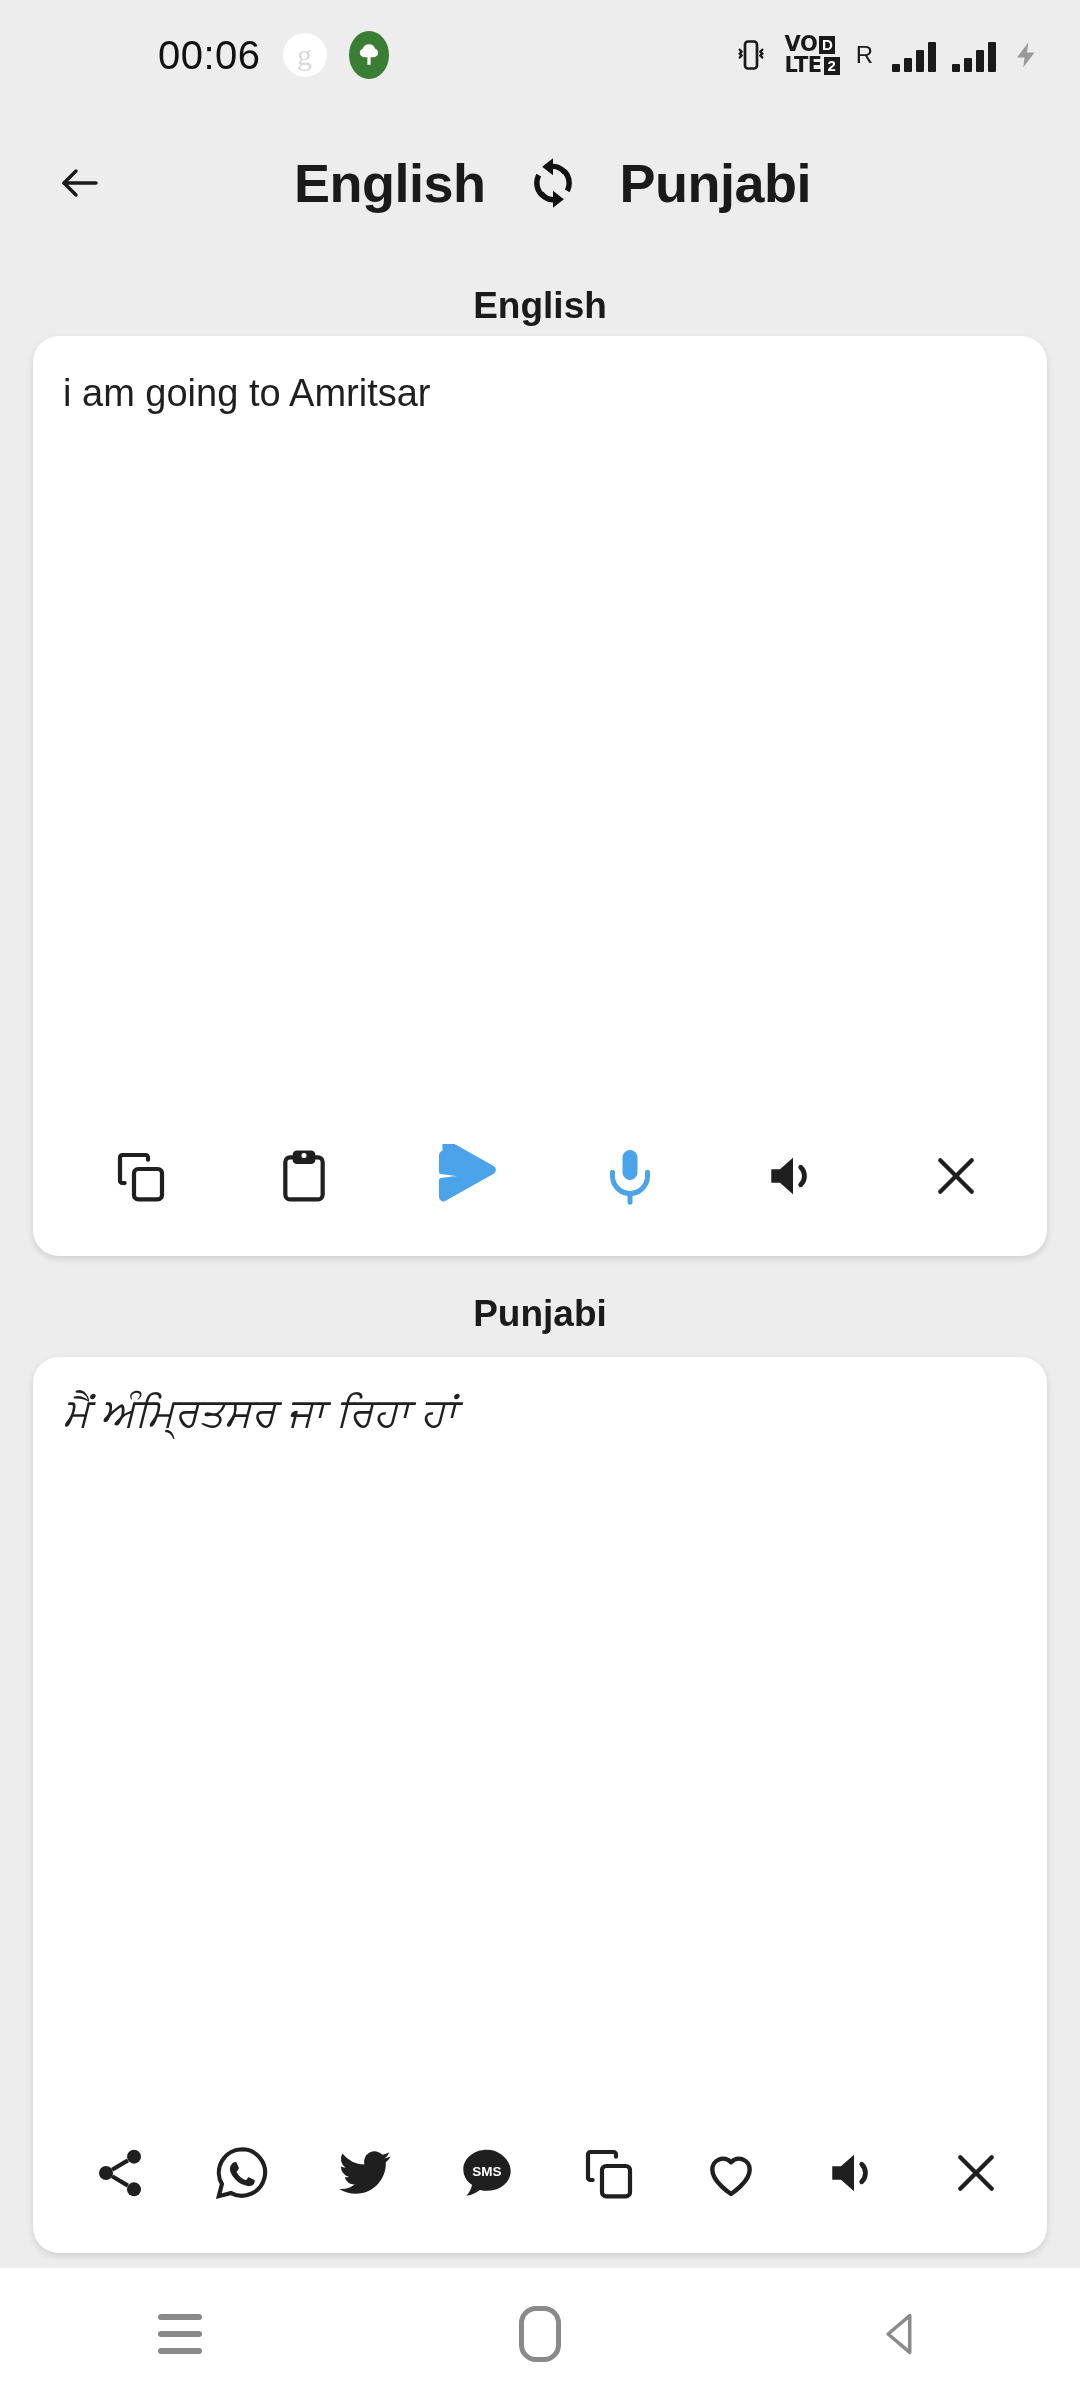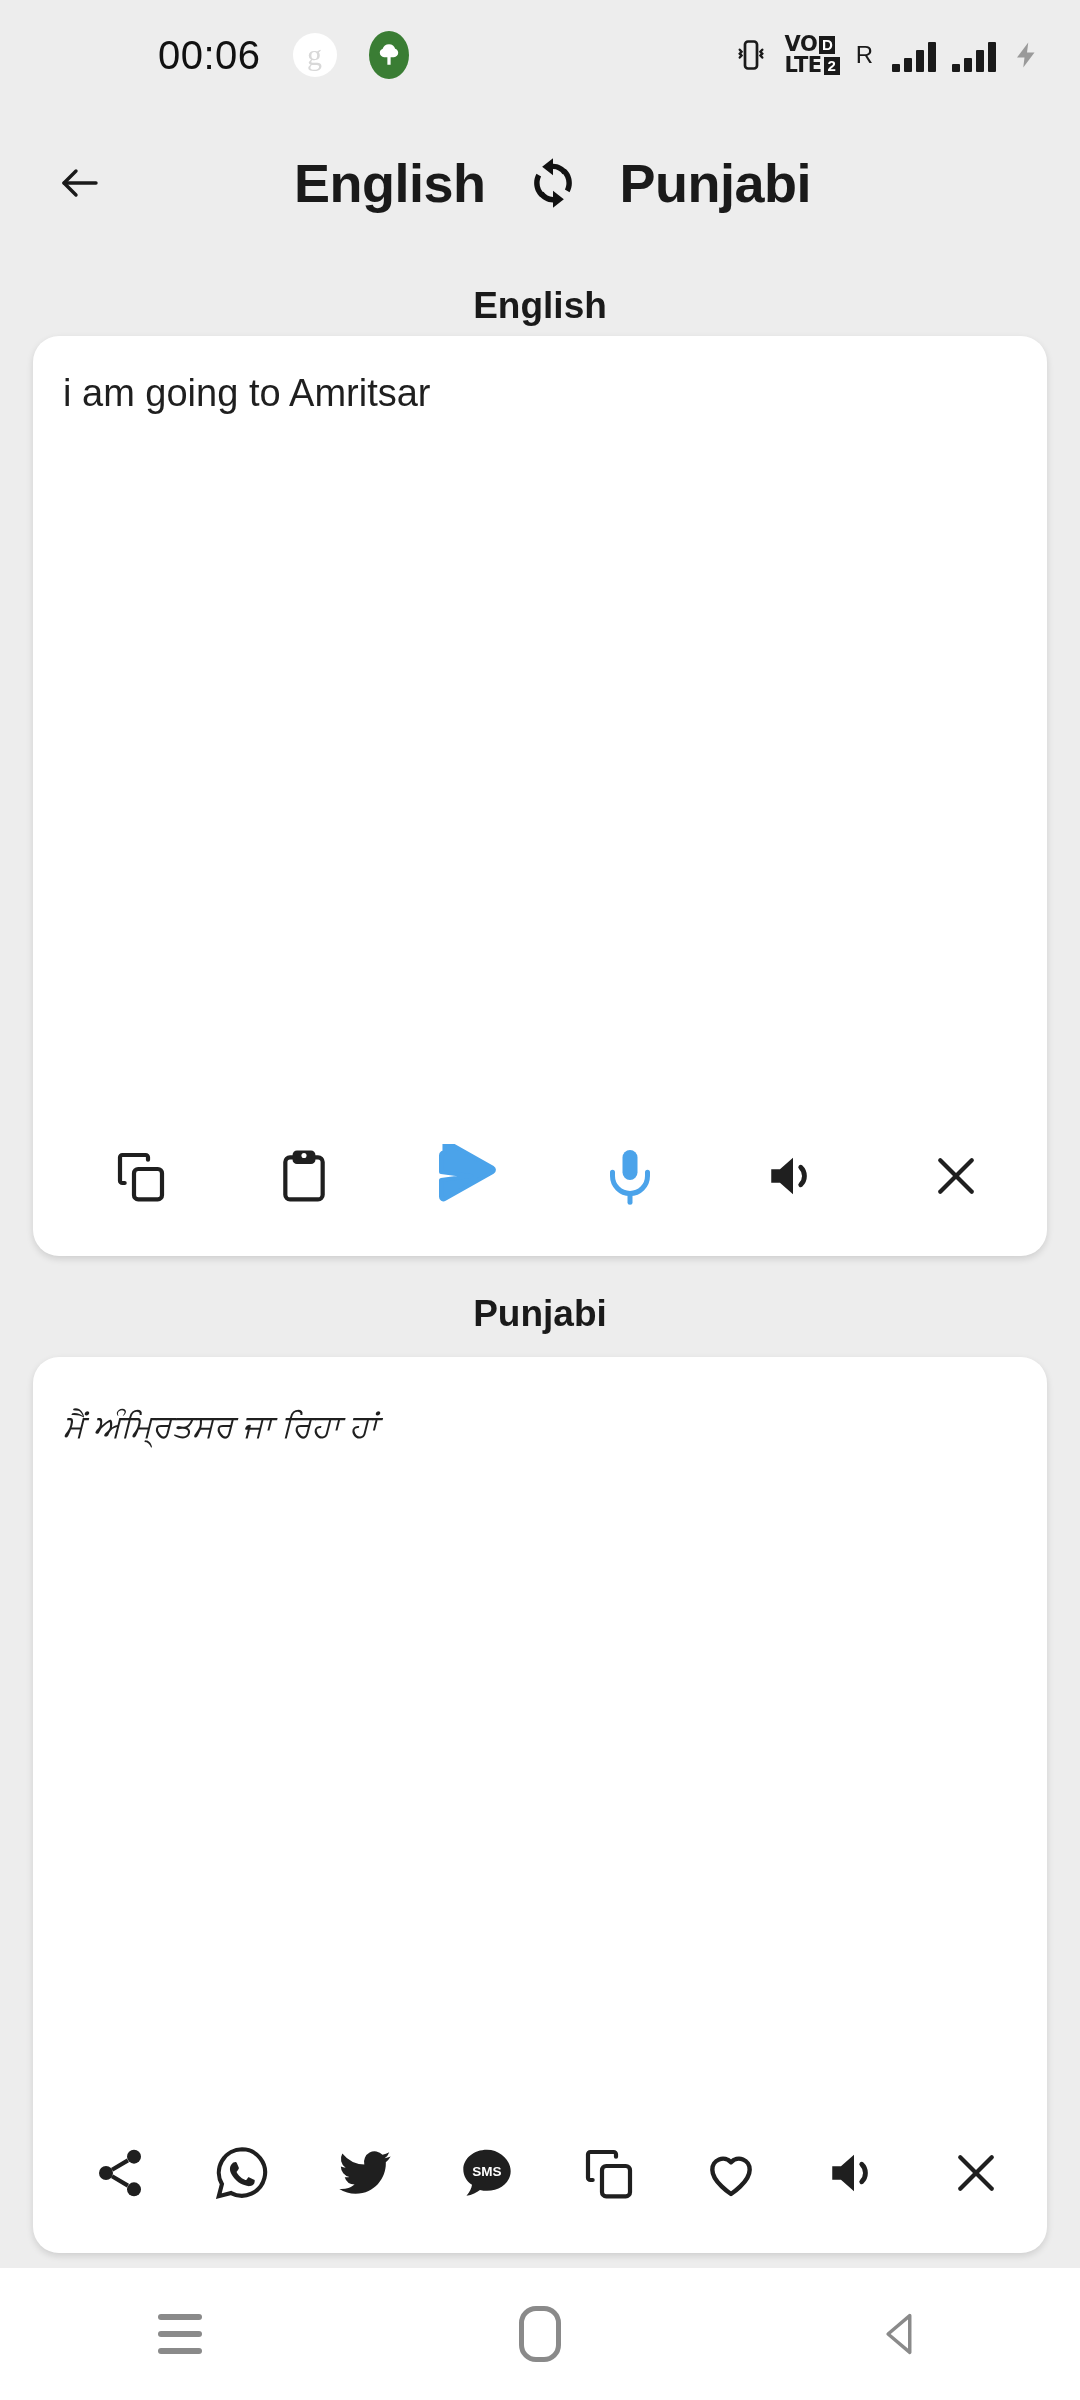--- a/index.html
+++ b/index.html
@@ -9,21 +9,21 @@
     font-family:"Liberation Sans", sans-serif;
     overflow:hidden;
   }
   .screen { position:relative; width:1080px; height:2400px; background:#ededed; }
 
   
   .statusbar{
     position:absolute; top:0; left:0; width:1080px; height:110px;
     display:flex; align-items:center; background:#ededed;
   }
-  .sb-left{ display:flex; align-items:center; margin-left:158px; gap:32px; }
+  .sb-left{ display:flex; align-items:center; margin-left:158px; gap:22px; }
   .sb-time{ font-size:40px; font-weight:400; color:#111; letter-spacing:0.5px; }
   .sb-badge-g{
     width:44px;height:44px;border-radius:50%;background:#ffffff;
     display:flex;align-items:center;justify-content:center;
     font-size:30px;color:#d8d8d8;line-height:1;font-family:"Liberation Serif", serif;
   }
   .sb-badge-tree{
     width:40px;height:48px;border-radius:50%;background:#3a7d34;
     display:flex;align-items:center;justify-content:center;
   }
@@ -70,21 +70,21 @@
   }
   #card-src{ top:336px; height:920px; }
   #card-tgt{ top:1357px; height:896px; }
 
   .card-text{
     flex:1; padding:32px 30px 0 30px;
     font-size:38px; color:#1f1f1f; line-height:1.35; word-wrap:break-word;
     overflow:hidden;
   }
   .card-text.punjabi{
-    font-style:italic; font-size:32px; padding-top:48px;
+    font-style:italic; font-size:40px; padding-top:28px;
   }
 
   .toolbar{
     display:flex; align-items:center; justify-content:space-around;
     height:150px; padding:0 10px 10px 26px;
   }
   .tb-btn{
     flex:1; display:flex; align-items:center; justify-content:center;
     height:100px; cursor:pointer;
   }

